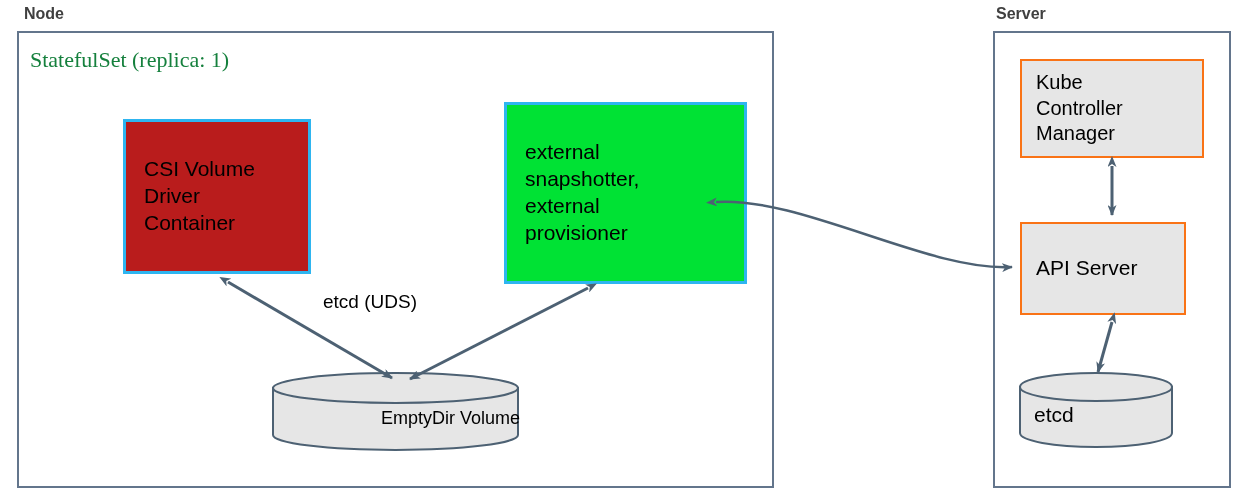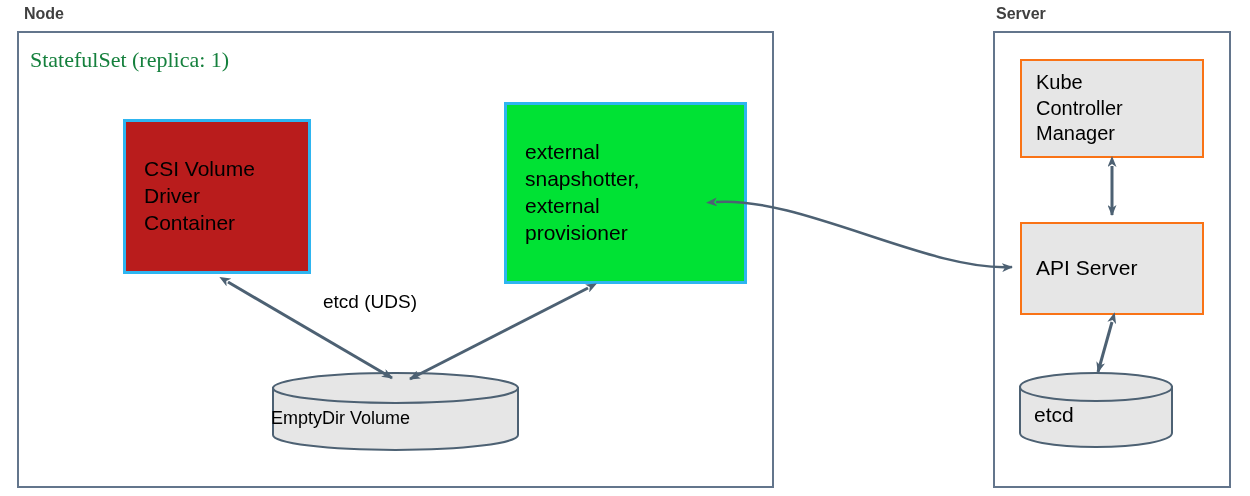--- a/index.html
+++ b/index.html
@@ -66,21 +66,21 @@
   .box-grey {
     background: #E6E6E6;
     border: 2px solid #f97316;
   }
   .cylinder {
     position: absolute;
   }
   .cyl-text {
     position: absolute;
     width: 100%;
-    text-align: left;
+    text-align: right;
     font-size: 18px;
     color: #000000;
     white-space: nowrap;
   }
   .cyl-text-left {
     position: absolute;
     font-size: 21px;
     color: #000000;
     white-space: nowrap;
   }
@@ -134,21 +134,21 @@
     </svg>
     <div class="cyl-text" style="top:37px;">EmptyDir Volume</div>
   </div>
 
   <div class="node-box box-grey" style="left:1020px; top:59px; width:184px; height:99px; padding-left:14px; font-size:20px;">
     <span class="txt">Kube
 Controller
 Manager</span>
   </div>
 
-  <div class="node-box box-grey" style="left:1020px; top:222px; width:184px; height:93px; padding-left:14px; font-size:21px;">
+  <div class="node-box box-grey" style="left:1020px; top:222px; width:166px; height:93px; padding-left:14px; font-size:21px;">
     <span class="txt">API Server</span>
   </div>
 
   <div class="cylinder" style="left:1018px; top:371px; width:156px; height:78px;">
     <svg width="156" height="78" viewBox="0 0 156 78">
       <path d="M2,16 L2,62 A76,14 0 0,0 154,62 L154,16 Z" fill="#E6E6E6" stroke="#4D6173" stroke-width="2"></path>
       <ellipse cx="78" cy="16" rx="76" ry="14" fill="#E6E6E6" stroke="#4D6173" stroke-width="2"></ellipse>
     </svg>
     <div class="cyl-text-left" style="left:16px; top:32px;">etcd</div>
   </div>

